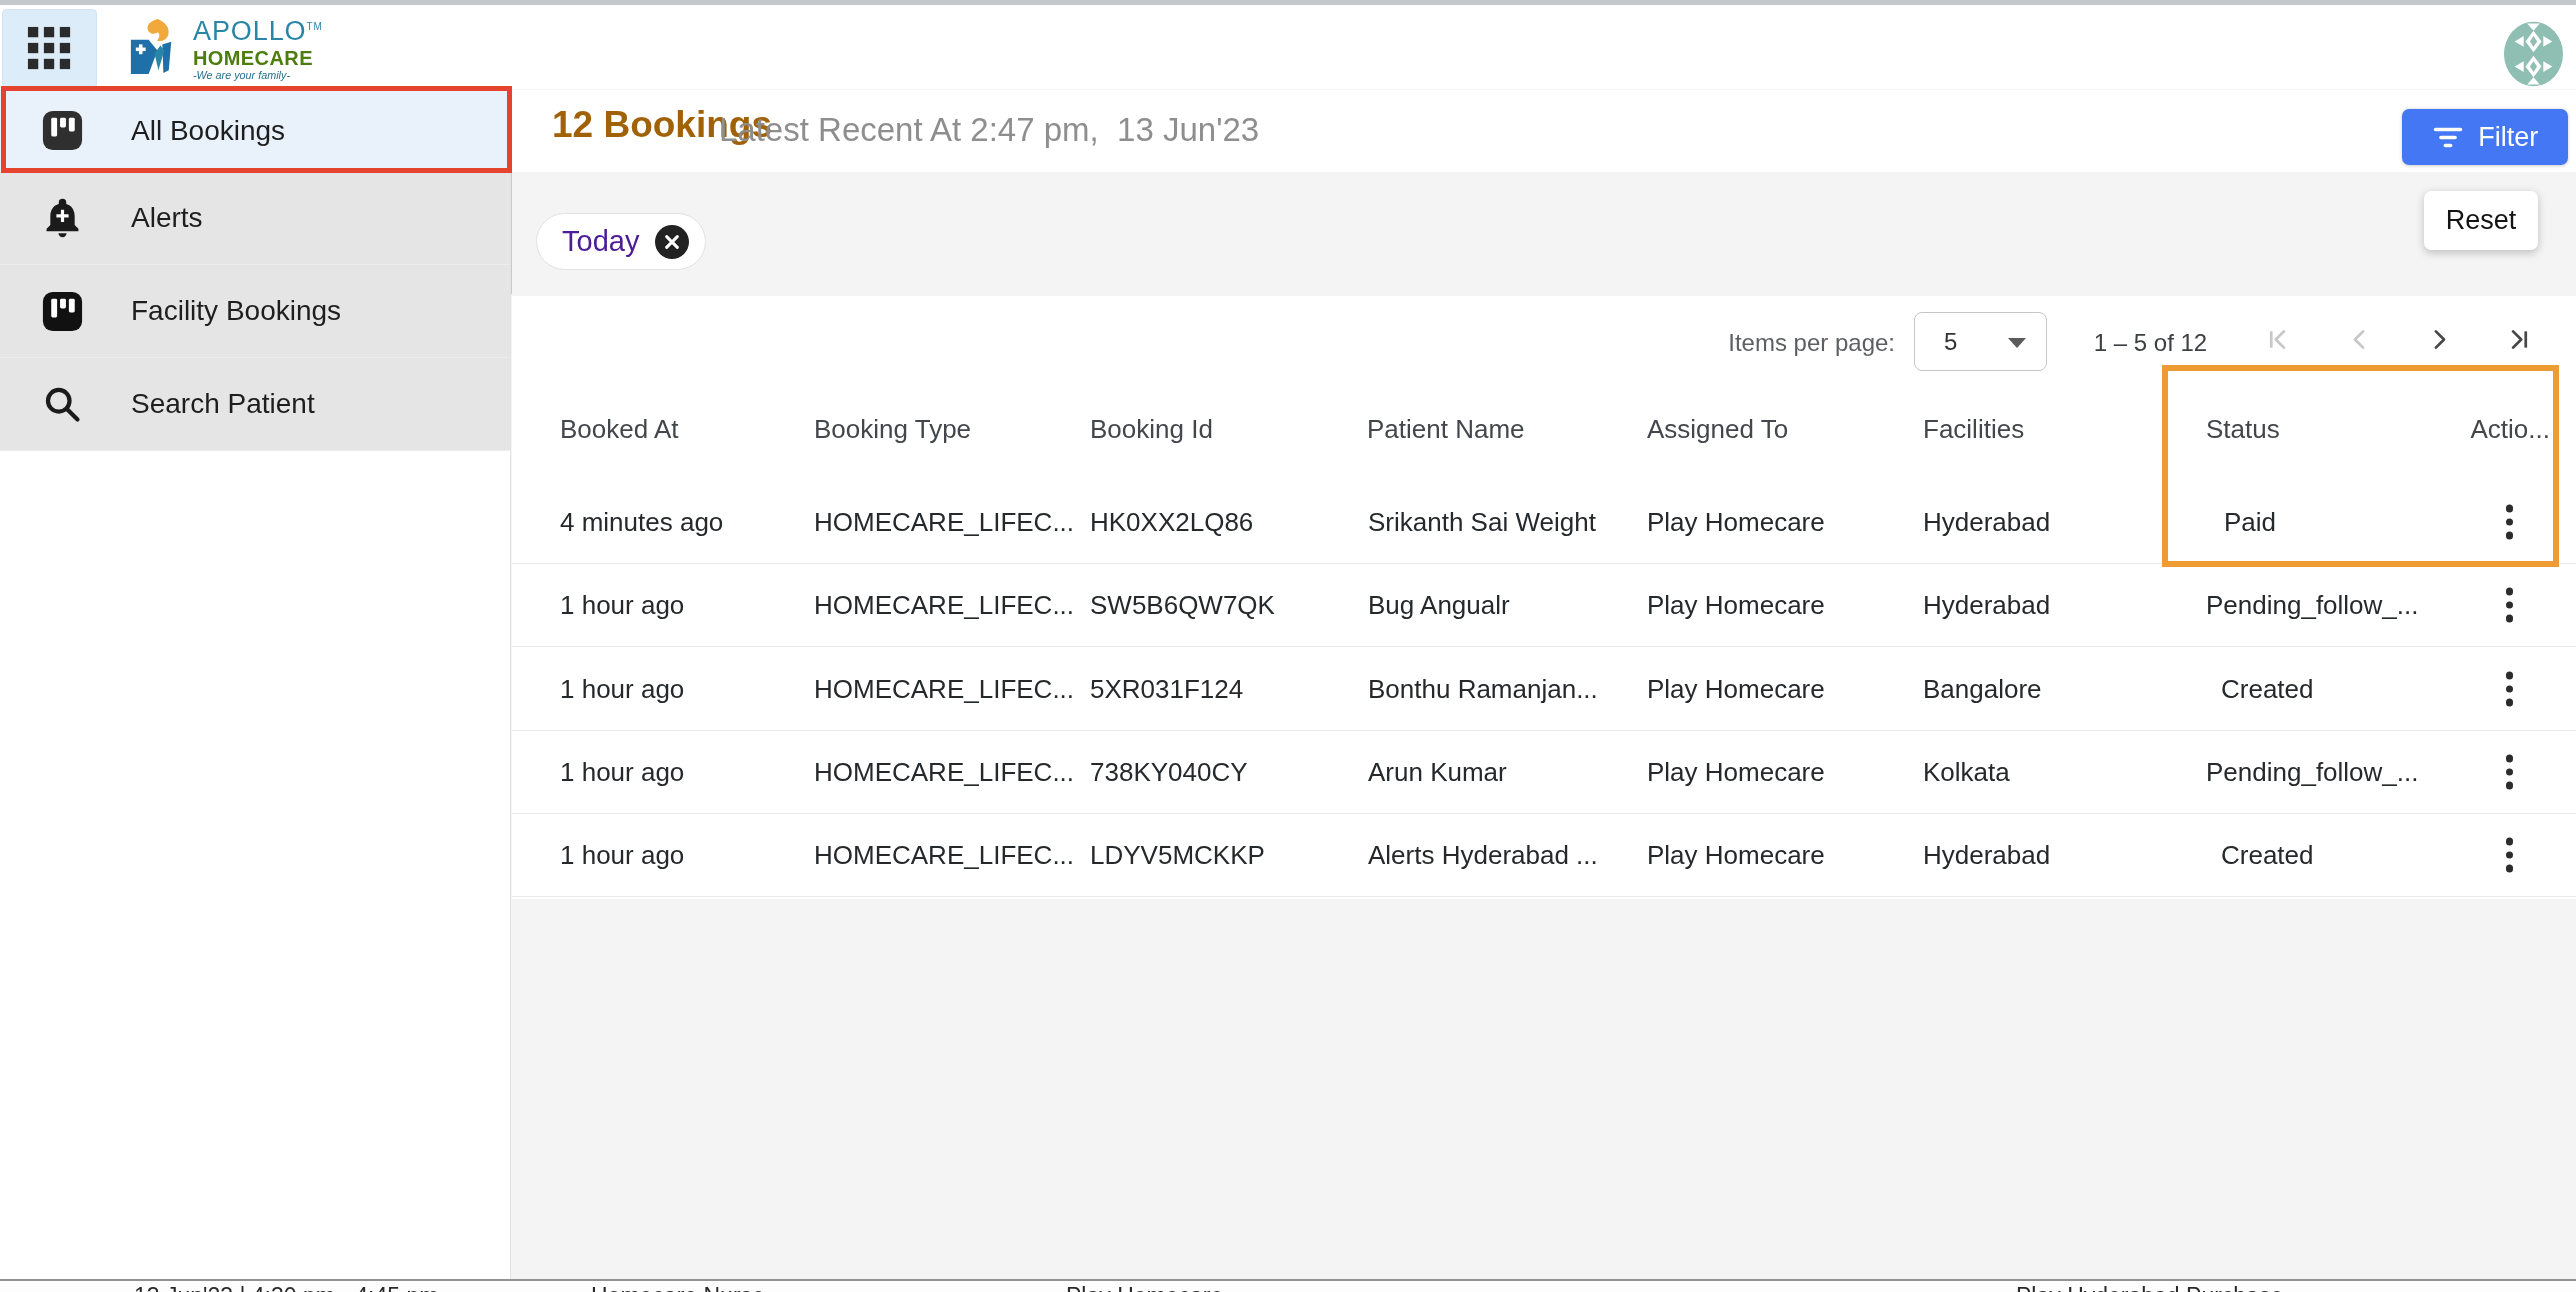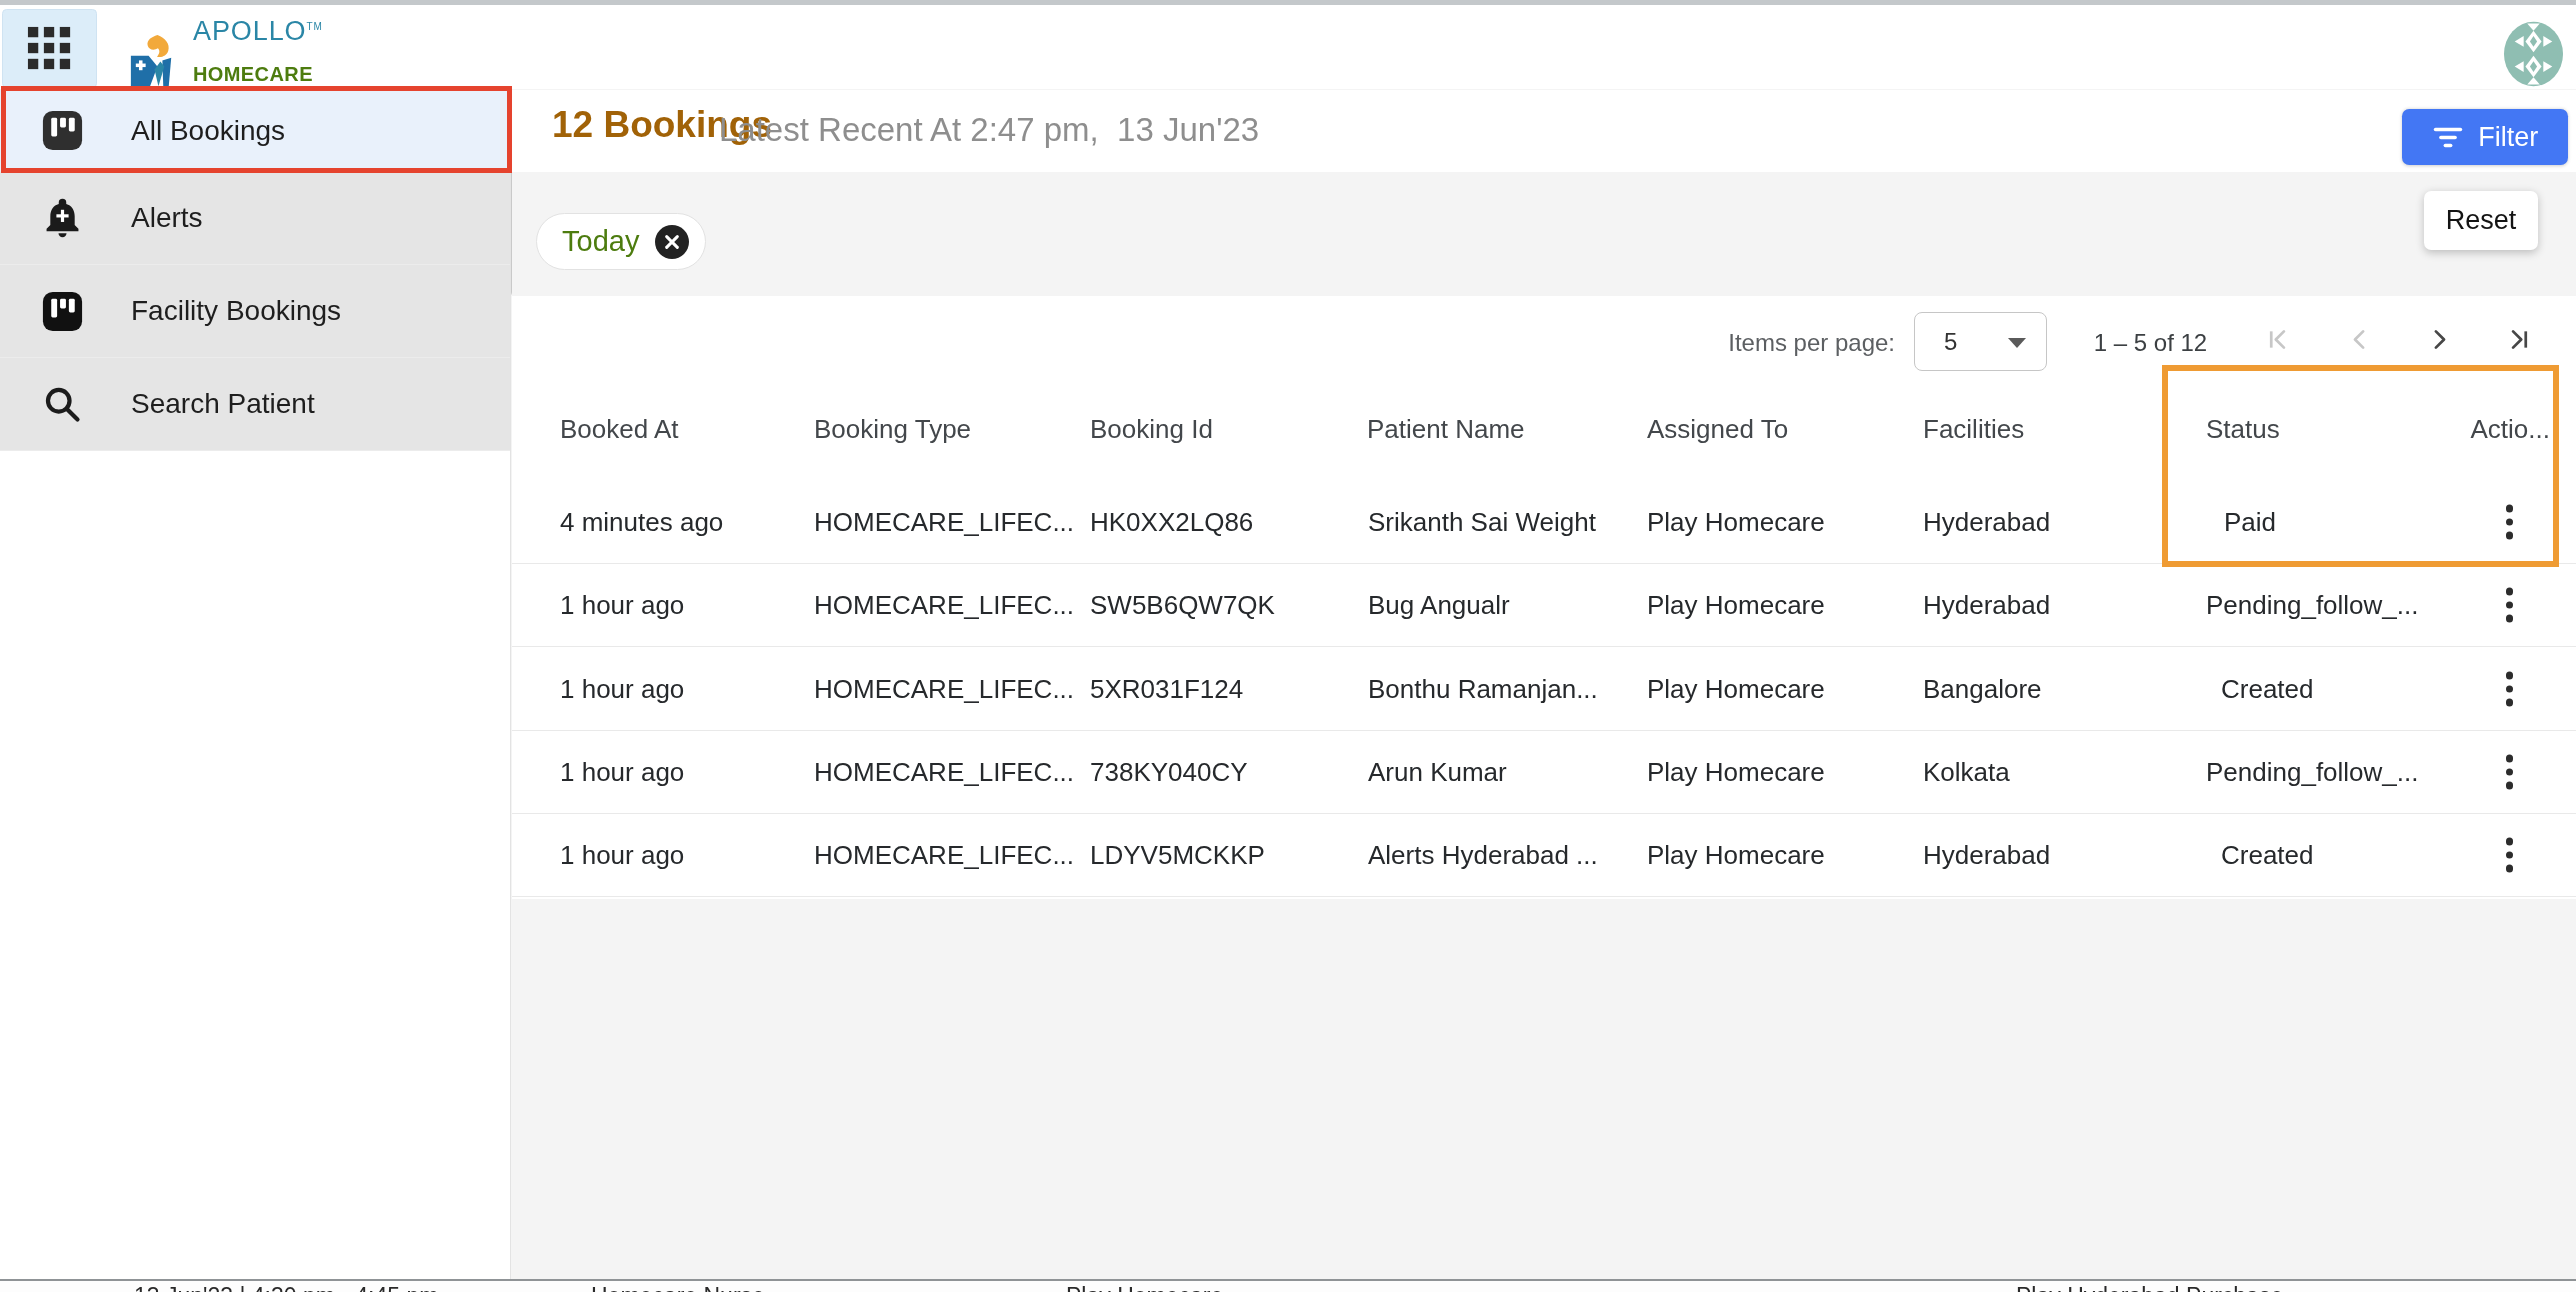--- a/index.html
+++ b/index.html
@@ -11,21 +11,21 @@
   
   .win-edge { position:absolute; left:0; top:0; width:100%; height:5.4px; background:#c4c8cb; }
   
   .topbar { position:absolute; left:0; top:5.4px; width:100%; height:84px; background:#ffffff; }
   .apps-btn {
     position:absolute; left:1.8px; top:3.6px; width:95px; height:79px;
     background:#dcedf9; border:0.9px solid #cfe3f2; border-radius:4.5px;
     display:flex; align-items:center; justify-content:center; cursor:pointer;
   }
   .logo { position:absolute; left:125px; top:12.5px; display:flex; align-items:center; gap:9px; }
-  .logo-text { display:flex; flex-direction:column; line-height:1;gap:16px; }
+  .logo-text { display:flex; flex-direction:column; line-height:1; }
   .logo-line1 { font-size:27px; letter-spacing:0.9px; color:#2a86a6; font-weight:400; }
   .logo-line1 sup { font-size:10px; }
   .logo-line2 { font-size:20px; color:#4d7c0f; font-weight:700; letter-spacing:0.4px; margin-top:2.7px; }
   .logo-tagline { font-size:10.8px; color:#27708c; font-style:italic; margin-top:2.7px; }
   .avatar { position:absolute; left:2502px; top:14.3px; width:63px; height:68px; cursor:pointer; }
   
   .sidebar {
     position:absolute; left:0; top:90px; width:511px; height:1189px;
     background:#ffffff; border-right:0.9px solid #e3e3e3;
   }
@@ -65,21 +65,21 @@
   .reset-btn {
     position:absolute; left:2424px; top:191px; width:114px; height:59px;
     background:#ffffff; border-radius:7.2px; display:flex; align-items:center; justify-content:center;
     font-size:27px; color:#141414; cursor:pointer; box-shadow:0 2.7px 9px rgba(0,0,0,0.22);
   }
   .chip {
     position:absolute; left:536px; top:213px; height:57px; padding:0 16px 0 25px;
     background:#ffffff; border:1.8px solid #e2e2e2; border-radius:30px;
     display:flex; align-items:center; gap:16px; cursor:pointer;
   }
-  .chip-label { font-size:29px; color:#4d7c0f; }
+  .chip-label { font-size:29px; color:#4c1d95; }
   .chip-close {
     width:34px; height:34px; border-radius:50%; background:#222222;
     display:flex; align-items:center; justify-content:center; cursor:pointer;
   }
   
   .ipp-label { position:absolute; left:1693px; top:329px; width:202px; text-align:right; font-size:24px; color:#5c5f62; }
   .ipp-select {
     position:absolute; left:1914px; top:312px; width:133px; height:59px;
     border:1.8px solid #c6c6c6; border-radius:8px; background:#fff; cursor:pointer;
     display:flex; align-items:center;

